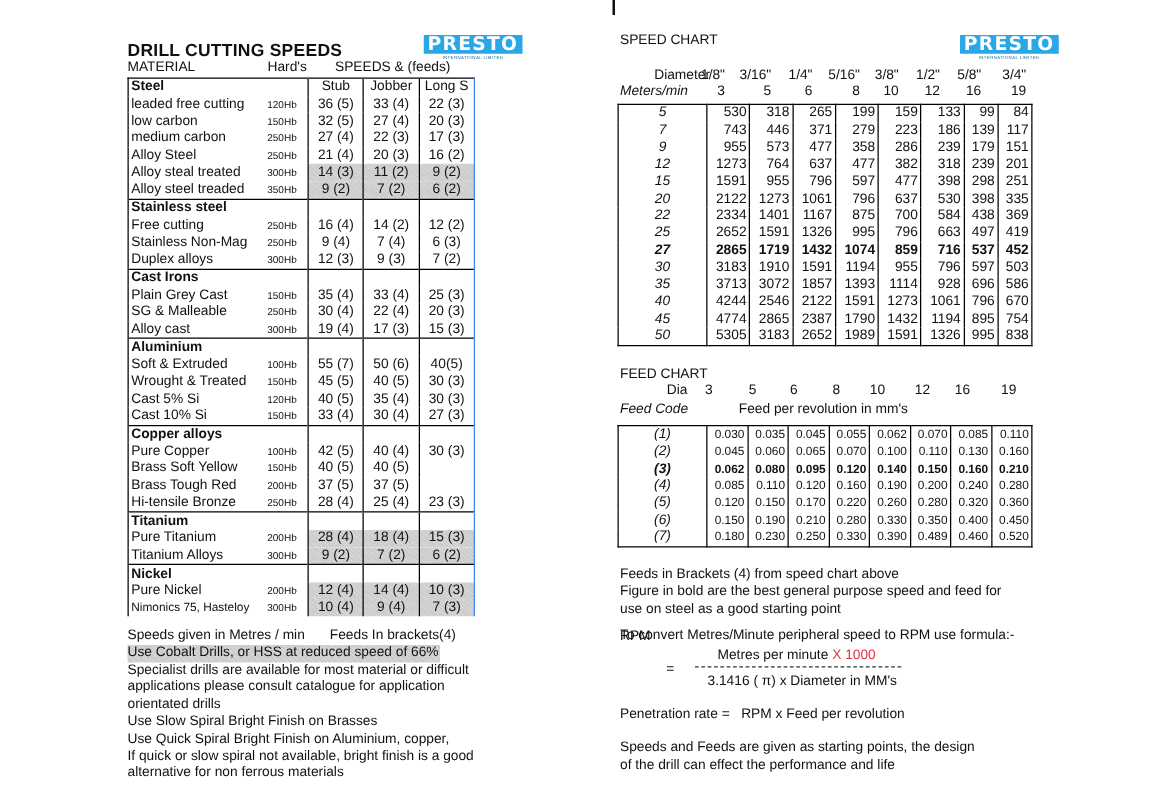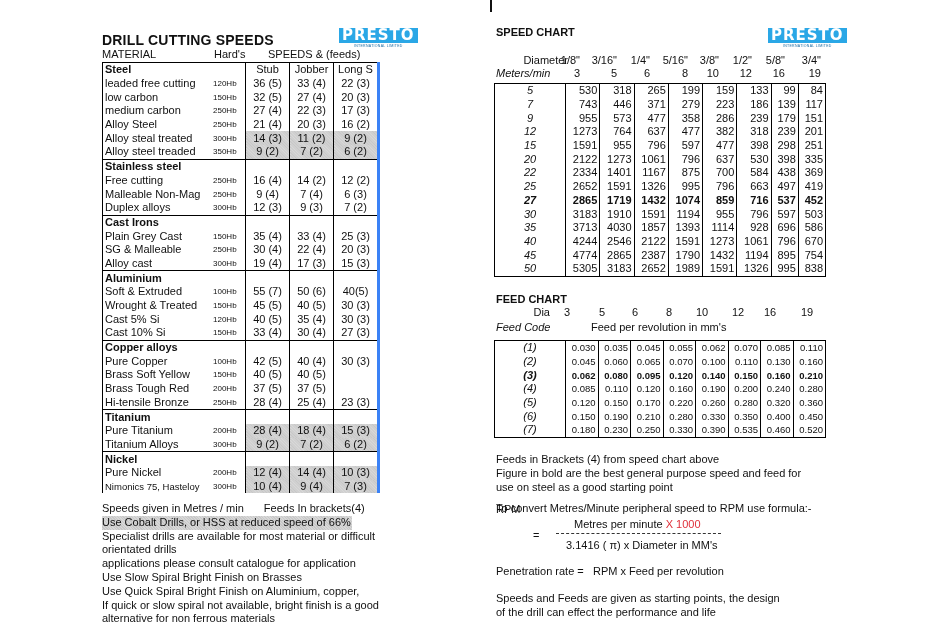--- a/index.html
+++ b/index.html
@@ -11,32 +11,32 @@
   .logo{position:absolute;display:flex;flex-direction:column;align-items:center;margin-left:24px;}
   .logo .brand{background:#2aa7e6;color:#fff;font-weight:900;font-size:15px;line-height:15px;padding:0 3px;letter-spacing:1px;font-family:"DejaVu Sans",sans-serif;}
   .logo .sub{font-size:3.5px;color:#1a6aa0;letter-spacing:0.3px;margin-top:1px;}
   .hdr{position:absolute;top:20px;left:0;width:300px;font-size:11px;height:14px;}
   .hdr span{position:absolute;top:0;text-align:center;}
   table.mat{position:absolute;top:34px;left:0;border-collapse:collapse;font-size:11px;width:278px;}
   table.mat td{padding:0 2px;height:13.7px;line-height:13px;white-space:nowrap;}
   table.mat td.m{width:104px;border-left:1px solid #000;}
   table.mat td.h{width:30px;font-size:8px;}
   table.mat td.c{text-align:center;border-left:1px solid #000;width:39px;}
-  table.mat td.c:last-child{border-right:3px solid #3b82f6;}
+  table.mat td.c:last-child{border-right:1px solid #3b82f6;}
   table.mat tr.grp td{font-weight:bold;}
   table.mat tr.grp td{border-top:1px solid #000;}
   table.mat tr.grp td.c{font-weight:normal;}
   table.mat tr.last td{border-bottom:1px solid #000;}
   .shade{background:repeating-linear-gradient(45deg,#c8c8c8 0 1px,#d8d8d8 1px 2px);}
   .small{font-size:9.5px;}
   .notes{position:absolute;left:0;font-size:11px;line-height:13.8px;}
   .cobalt{background:repeating-linear-gradient(45deg,#c8c8c8 0 1px,#d8d8d8 1px 2px);display:inline-block;width:250px;}
   
   .right{position:absolute;left:496px;top:22px;width:340px;}
-  .rtitle{font-size:11px;font-weight:bold;position:absolute;}
+  .rtitle{font-size:11px;font-weight:normal;position:absolute;}
   .colhdr{position:absolute;font-size:11px;}
   .colhdr span{position:absolute;text-align:right;}
   table.sp{position:absolute;border-collapse:collapse;font-size:11px;}
   table.sp td{border:1px solid #000;border-top:none;border-bottom:none;text-align:right;padding:0 2px;height:13.7px;line-height:13px;}
   table.sp td.k{text-align:center;font-style:italic;width:66px;}
   table.sp tr:first-child td{border-top:1px solid #000;}
   table.sp tr:last-child td{border-bottom:1px solid #000;}
   table.sp tr.bold td{font-weight:bold;}
   table.fd td{font-size:9.5px;}
   table.fd td.k{font-size:11px;}
@@ -118,21 +118,21 @@
           <td class="c"></td>
         </tr>
         <tr class="">
           <td class="m">Free cutting</td>
           <td class="h">250Hb</td>
           <td class="c">16 (4)</td>
           <td class="c">14 (2)</td>
           <td class="c">12 (2)</td>
         </tr>
         <tr class="">
-          <td class="m">Malleable Non-Mag</td>
+          <td class="m">Stainless Non-Mag</td>
           <td class="h">250Hb</td>
           <td class="c">9 (4)</td>
           <td class="c">7 (4)</td>
           <td class="c">6 (3)</td>
         </tr>
         <tr class="">
           <td class="m">Duplex alloys</td>
           <td class="h">300Hb</td>
           <td class="c">12 (3)</td>
           <td class="c">9 (3)</td>
@@ -277,22 +277,22 @@
           <td class="c shade">10 (4)</td>
           <td class="c shade">9 (4)</td>
           <td class="c shade">7 (3)</td>
         </tr>
       </tbody>
     </table>
   <div class="notes" id="lnotes" style="top:474px;">
     <div><span>Speeds given in Metres / min</span><span style="display:inline-block;width:20px"></span><span>Feeds In brackets(4)</span></div>
     <div><span class="cobalt">Use Cobalt Drills, or HSS at reduced speed of 66%</span></div>
     <div>Specialist drills are available for most material or difficult</div>
+    <div>applications please consult catalogue for application</div>
     <div>orientated drills</div>
-    <div>applications please consult catalogue for application</div>
     <div>Use Slow Spiral Bright Finish on Brasses</div>
     <div>Use Quick Spiral Bright Finish on Aluminium, copper,</div>
     <div>If quick or slow spiral not available, bright finish is a good</div>
     <div>alternative for non ferrous materials</div>
   </div>
 </div>
 
 <div class="right">
   <div class="rtitle" style="left:0;top:4px;">SPEED CHART</div>
   <div class="logo" style="left:248px;top:6px;">
@@ -427,21 +427,21 @@
           <td>1591</td>
           <td>1194</td>
           <td>955</td>
           <td>796</td>
           <td>597</td>
           <td>503</td>
         </tr>
         <tr class="">
           <td class="k">35</td>
           <td>3713</td>
-          <td>4030</td>
+          <td>3072</td>
           <td>1857</td>
           <td>1393</td>
           <td>1114</td>
           <td>928</td>
           <td>696</td>
           <td>586</td>
         </tr>
         <tr class="">
           <td class="k">40</td>
           <td>4244</td>
@@ -562,21 +562,21 @@
           <td>0.400</td>
           <td>0.450</td>
         </tr>
         <tr class="">
           <td class="k">(7)</td>
           <td>0.180</td>
           <td>0.230</td>
           <td>0.250</td>
           <td>0.330</td>
           <td>0.390</td>
-          <td>0.535</td>
+          <td>0.489</td>
           <td>0.460</td>
           <td>0.520</td>
         </tr>
       </tbody>
     </table>
 
   <div class="rtext" style="left:0;top:430px;">Feeds in Brackets (4)  from speed chart above</div>
   <div class="rtext" style="left:0;top:444px;">Figure in bold are the best general purpose speed and feed for</div>
   <div class="rtext" style="left:0;top:458px;">use on steel as a good starting point</div>
   <div class="rtext" style="left:0;top:479px;">To convert Metres/Minute peripheral speed to RPM use formula:-</div>

